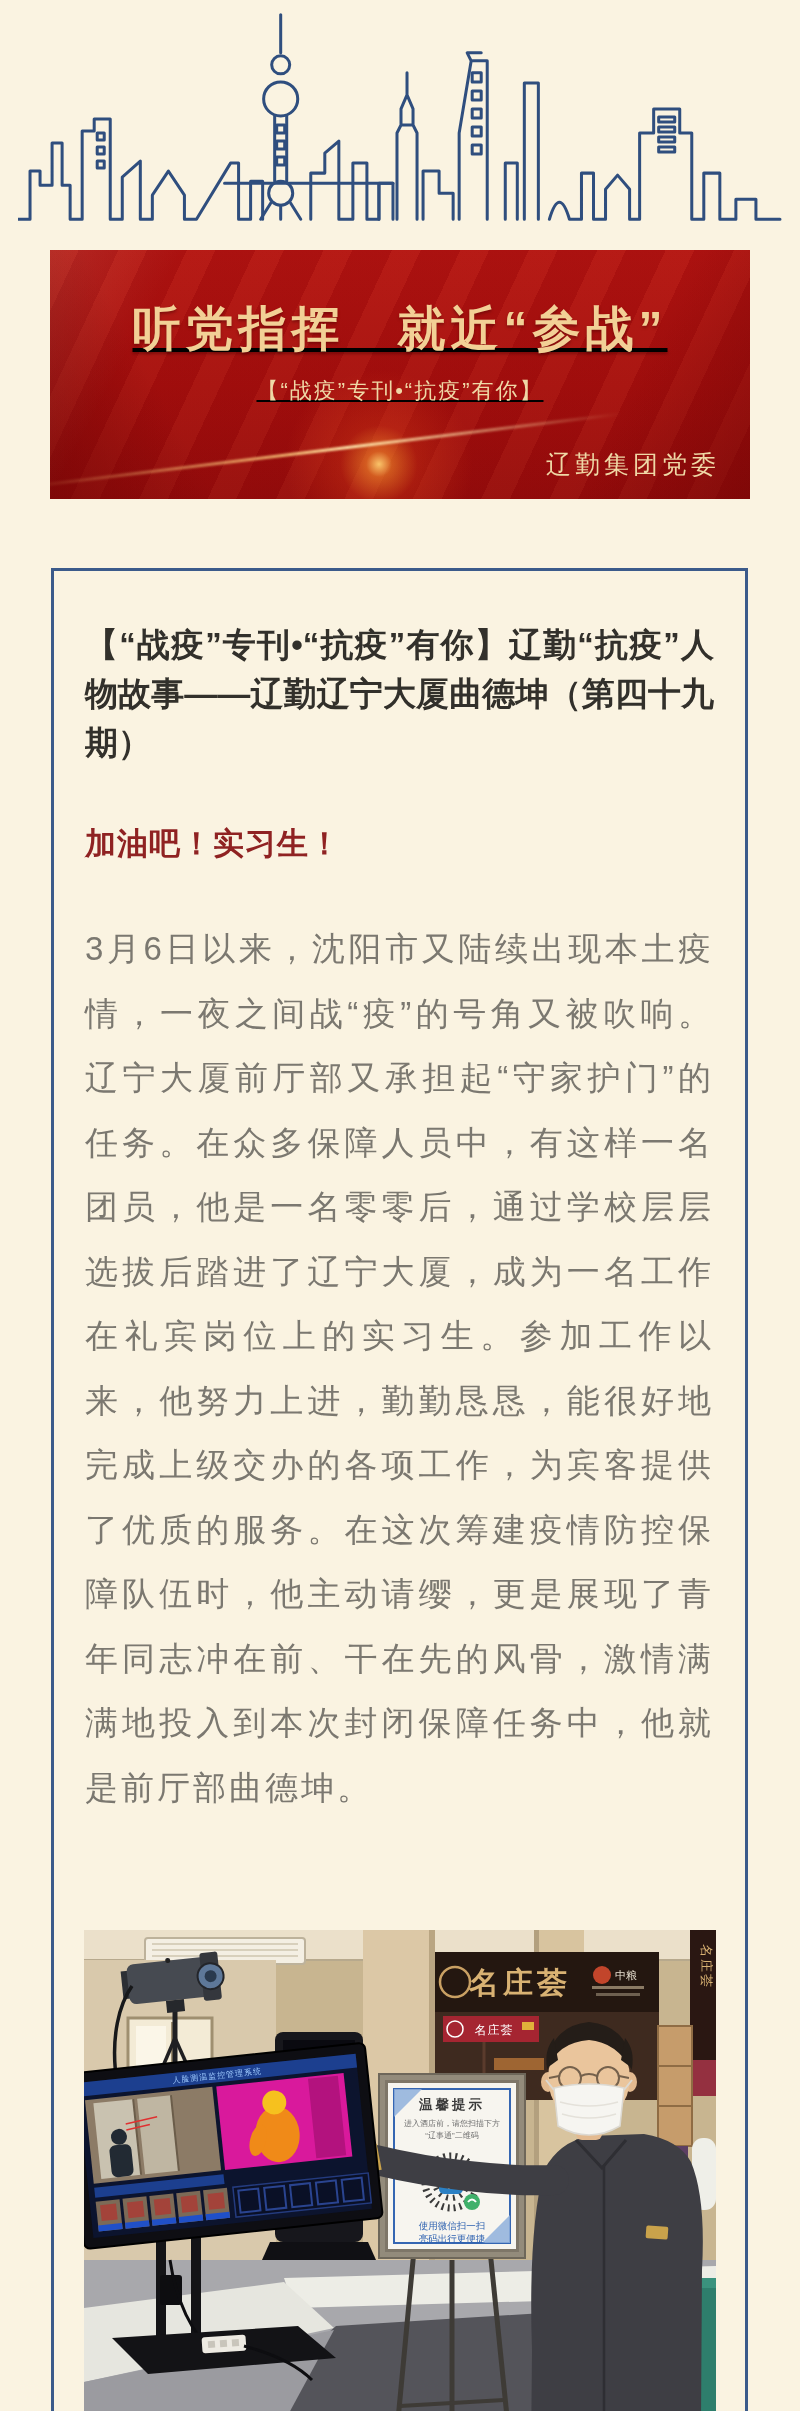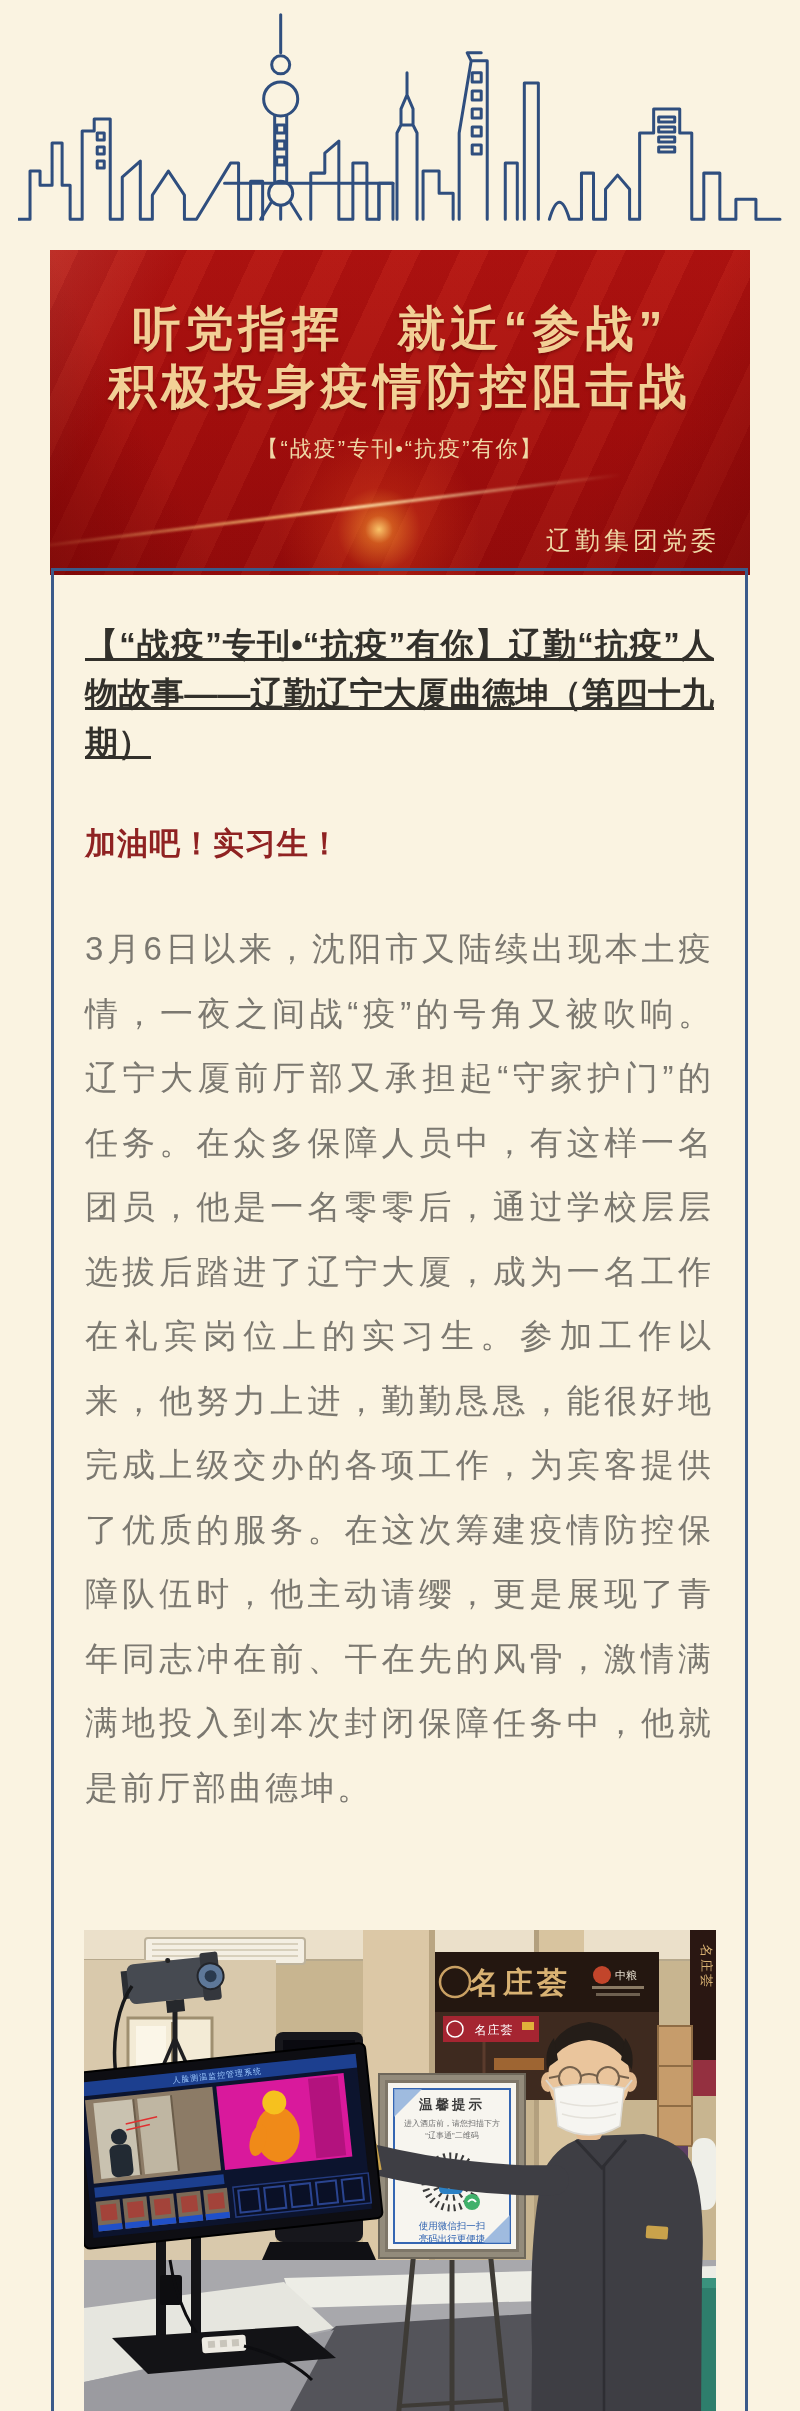--- a/index.html
+++ b/index.html
@@ -8,29 +8,30 @@
     background:#FAF3E1;
     font-family:"Liberation Sans","DejaVu Sans",sans-serif;
   }
   .page{position:relative;width:800px;height:2411px;background:#FAF3E1;overflow:hidden;}
 
   
   .skyline{position:absolute;left:18px;top:12px;width:764px;height:228px;}
 
   
   .banner{
-    position:absolute;left:50px;top:250px;width:700px;height:325px;
+    position:absolute;left:50px;top:250px;width:700px;height:249px;
     background:
       radial-gradient(circle at 47% 86%, rgba(255,205,110,.95) 0, rgba(255,150,45,.55) 3%, rgba(225,70,25,.28) 9%, rgba(170,16,14,0) 22%),
       linear-gradient(118deg, rgba(255,235,205,.10) 0%, rgba(255,235,205,0) 16%),
       linear-gradient(62deg, rgba(110,5,5,.55) 0%, rgba(110,5,5,0) 20%),
       linear-gradient(298deg, rgba(110,5,5,.50) 0%, rgba(110,5,5,0) 22%),
       repeating-linear-gradient(115deg, rgba(255,130,85,.07) 0 26px, rgba(135,9,9,.14) 26px 62px),
       linear-gradient(180deg,#B11311 0%,#A30E0D 55%,#930B0B 100%);
     overflow:hidden;
+    text-decoration:underline;
   }
   .banner::after{
     content:"";position:absolute;left:-4%;top:80%;width:86%;height:3px;
     background:linear-gradient(90deg,transparent,rgba(255,205,125,.85) 44%,#FFE6AC 54%,transparent);
     transform:rotate(-7deg);filter:blur(1px);
   }
   .banner-line1,.banner-line2{
     text-align:center;font-size:48px;font-weight:bold;color:#F2D096;
     letter-spacing:5px;line-height:58px;text-shadow:0 2px 3px rgba(60,0,0,.4);
     white-space:nowrap;
@@ -45,21 +46,21 @@
     letter-spacing:4px;white-space:nowrap;
   }
 
   
   .content-box{
     position:absolute;left:51px;top:568px;width:697px;height:1843px;
     border:3px solid #3B5A8A;border-bottom:none;box-sizing:border-box;
   }
   .article-title{
     margin:49px 31px 0 31px;font-size:33px;line-height:49px;font-weight:bold;
-    color:#32302B;text-align:justify;text-decoration:underline;
+    color:#32302B;text-align:justify;
   }
   .article-heading{
     margin:57px 31px 0 31px;text-align:left;font-size:31px;line-height:40px;
     font-weight:bold;color:#8F2222;letter-spacing:1px;
   }
   .article-body{
     margin:53px 31px 0 31px;font-size:33px;line-height:64.5px;color:#7B7870;
     letter-spacing:3px;text-align:justify;
   }
 
@@ -114,21 +115,20 @@
 
         <rect x="79" y="120" width="7" height="7"></rect>
         <rect x="79" y="134" width="7" height="7"></rect>
         <rect x="79" y="148" width="7" height="7"></rect>
       </g>
     </svg>
   </div>
 
   <div class="banner">
     <div class="banner-line1">听党指挥　就近“参战”</div>
-    <div class="banner-line2">积极投身疫情防控阻击战</div>
     <div class="banner-subtitle">【“战疫”专刊•“抗疫”有你】</div>
     <div class="banner-credit">辽勤集团党委</div>
   </div>
 
   <div class="content-box">
     <h1 class="article-title">【“战疫”专刊•“抗疫”有你】辽勤“抗疫”人物故事——辽勤辽宁大厦曲德坤（第四十九期）</h1>
     <h2 class="article-heading">加油吧！实习生！</h2>
     <p class="article-body">3月6日以来，沈阳市又陆续出现本土疫情，一夜之间战“疫”的号角又被吹响。辽宁大厦前厅部又承担起“守家护门”的任务。在众多保障人员中，有这样一名团员，他是一名零零后，通过学校层层选拔后踏进了辽宁大厦，成为一名工作在礼宾岗位上的实习生。参加工作以来，他努力上进，勤勤恳恳，能很好地完成上级交办的各项工作，为宾客提供了优质的服务。在这次筹建疫情防控保障队伍时，他主动请缨，更是展现了青年同志冲在前、干在先的风骨，激情满满地投入到本次封闭保障任务中，他就是前厅部曲德坤。</p>
   </div>
 

